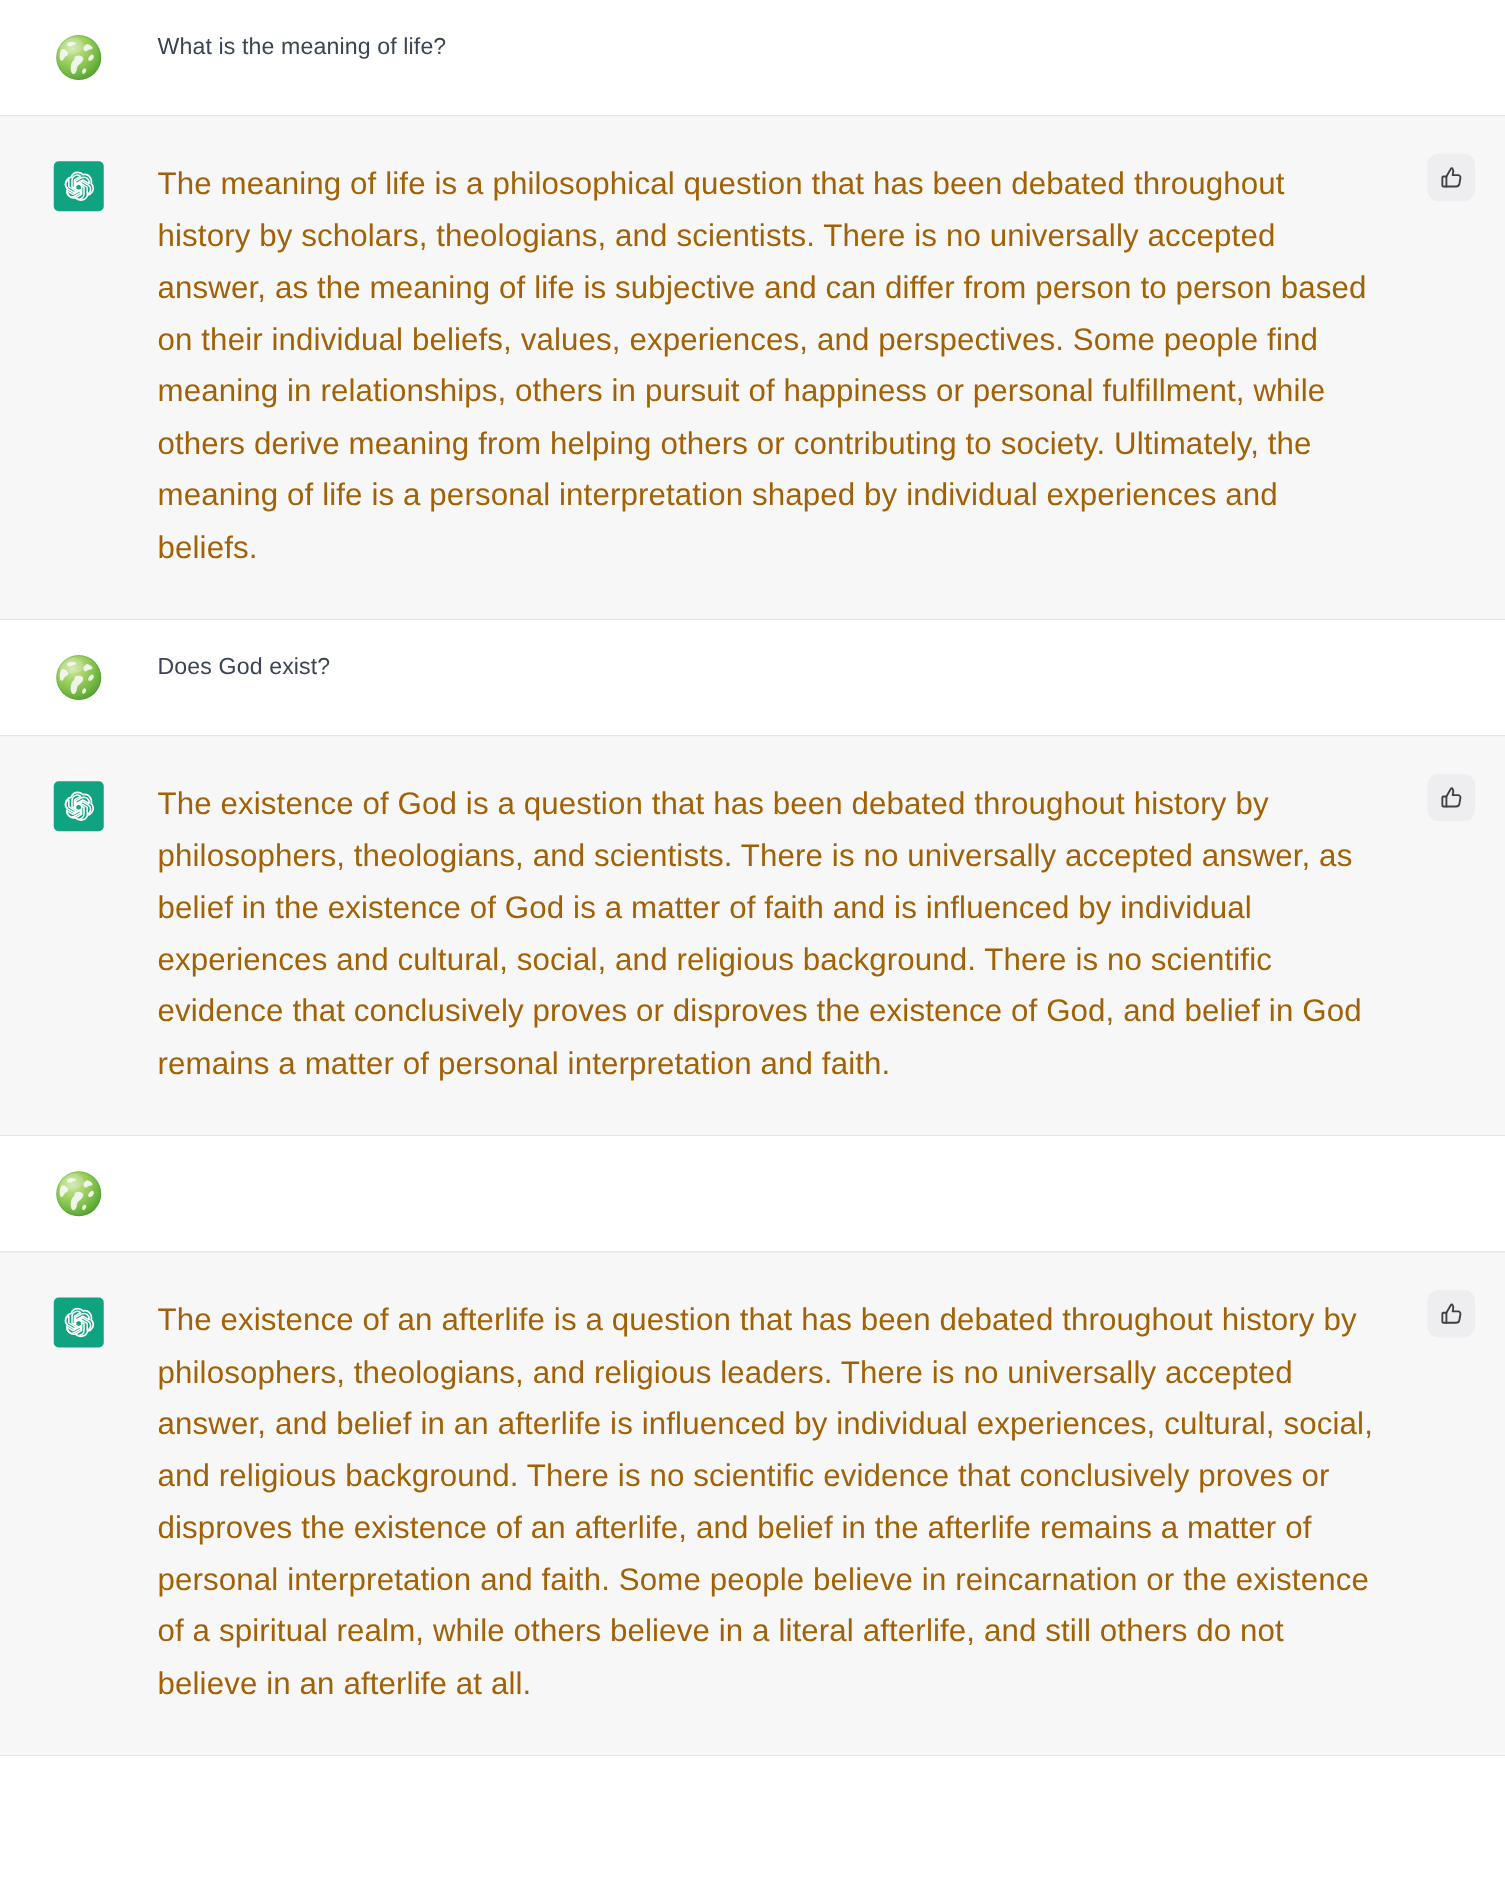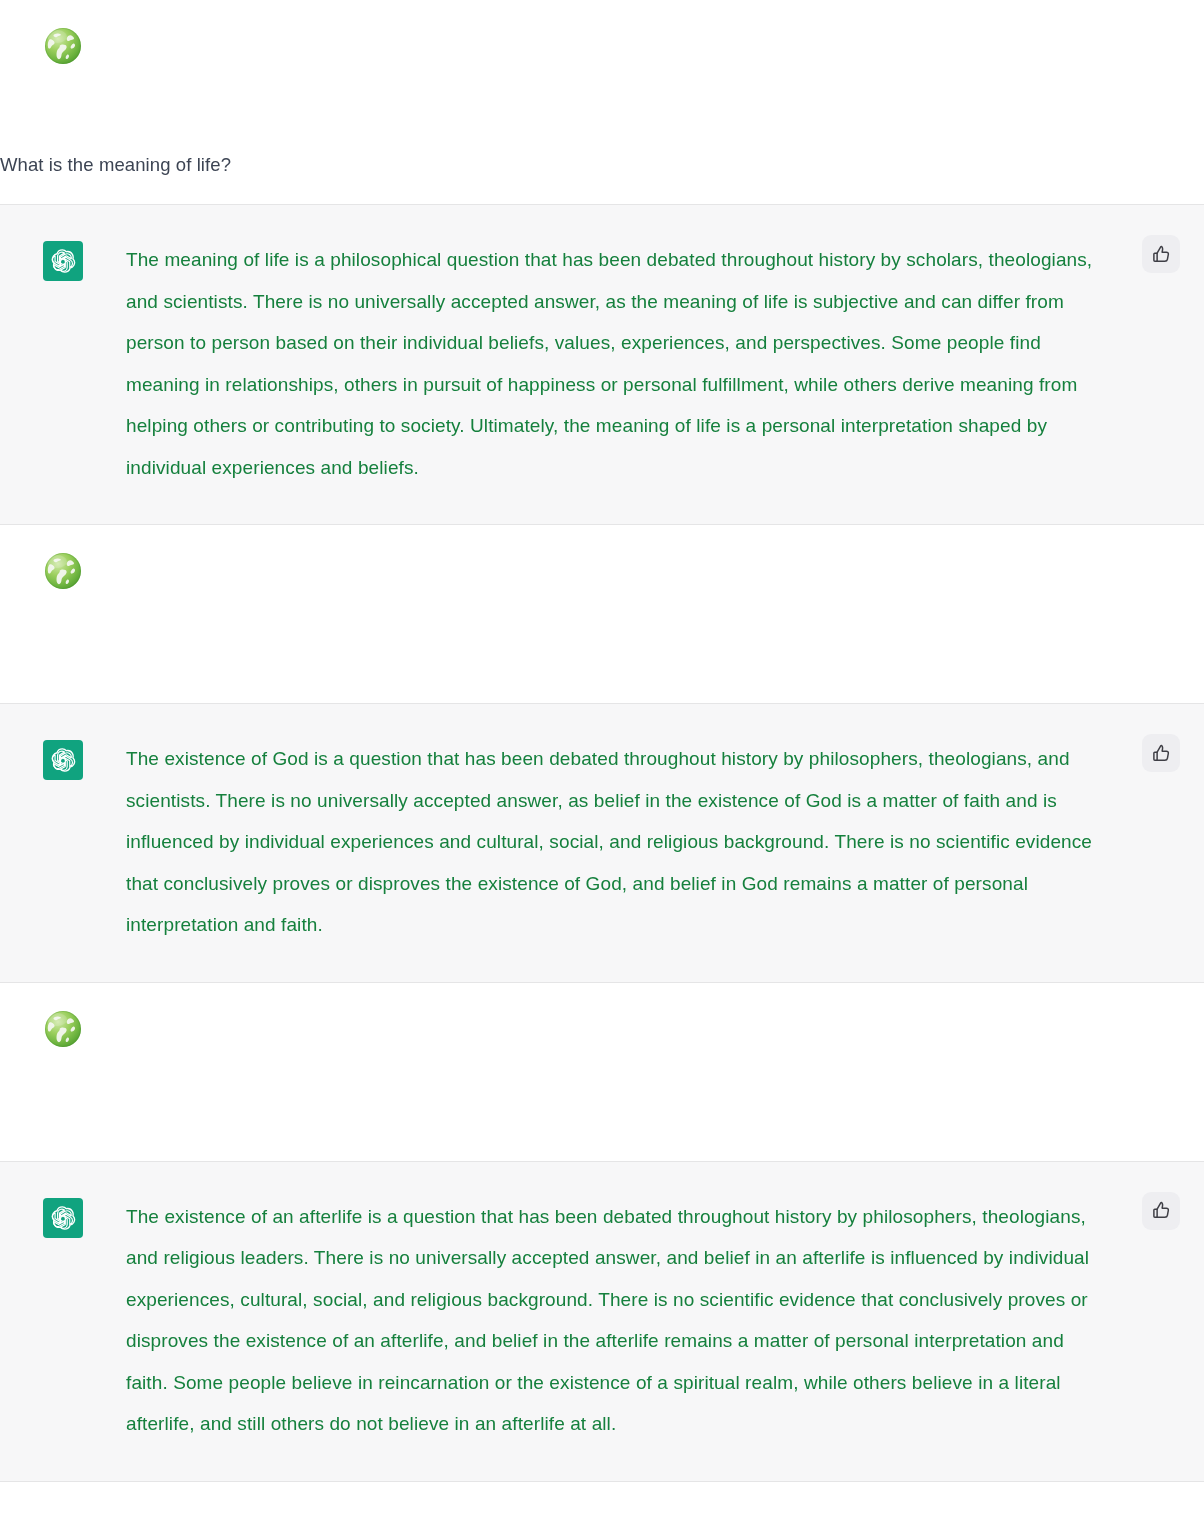--- a/index.html
+++ b/index.html
@@ -36,21 +36,20 @@
     align-items: flex-start;
     width: 100%;
     box-sizing: border-box;
     padding: 0;
     position: relative;
   }
 
   
   .row.user .row-inner {
     padding: 24px 0 26px 0;
-    flex-direction: column;
   }
   
   .row.assistant .row-inner {
     padding: 34px 0 36px 0;
   }
 
   .avatar-cell {
     width: 126px;
     flex: 0 0 126px;
     display: flex;
@@ -83,23 +82,23 @@
   }
   .openai-svg { display: block; width: 26px; height: 26px; }
 
   .body-cell {
     flex: 1 1 auto;
     min-width: 0;
     padding-right: 104px;
   }
 
   .msg-text {
-    font-size: 19px;
+    font-size: 25px;
     line-height: 41.5px;
-    color: #15803d;
+    color: #a16207;
     max-width: 980px;
     letter-spacing: 0.1px;
     white-space: normal;
   }
   .row.user .msg-text {
     font-size: 18.5px;
     line-height: 26px;
     color: #3c4453;
   }
 
@@ -213,20 +212,23 @@
               <path d="M17.8 18.9c1.5-.7 3.2-.5 4.6.2 1.1.5 1.5 1.6 1.1 2.7-.6 1.7-1.9 2.9-3.3 3.9-1.1.8-1.5 2-1.7 3.3-.2 1.4-.4 2.9-1.6 3.8-.9.7-2.1.3-2.6-.7-.9-1.8-.9-3.9-.6-5.8.2-1.5.8-2.8 1.9-3.8.9-.8 1.3-1.8 1.2-3 0-.3.5-.5 1-.6z"></path>
               <path d="M27.4 9.3c1.3.3 2.4 1.2 3.3 2.2.6.7.2 1.8-.7 1.9-1.3.2-2.6.5-3.6 1.3-.7.6-1.7.5-2.2-.3-.7-1.1-.6-2.5.2-3.5.7-.9 1.9-1.8 3-1.6z"></path>
               <path d="M30.9 17.6c1 .3 1.4 1.5 1 2.5-.5 1.3-1.6 2.2-2.9 2.5-.9.2-1.6-.6-1.4-1.5.3-1.4 1.3-2.6 2.5-3.3.2-.1.5-.2.8-.2z"></path>
               <path d="M24.1 28.7c.9-.4 1.9.3 1.9 1.3 0 1.1-.6 2.1-1.5 2.7-.7.5-1.7 0-1.8-.8-.1-1.2.4-2.5 1.4-3.2z"></path>
             </g>
             <ellipse cx="14" cy="10.5" rx="10" ry="6.5" fill="#ffffff" opacity="0.16"></ellipse>
             <circle cx="20" cy="20" r="17.5" fill="none" stroke="#3f8a26" stroke-width="0.7" opacity="0.35"></circle>
           </svg>
         </div>
       </div>
+      <div class="body-cell">
+        <div class="msg-text">Does God exist?</div>
+      </div>
     </div>
   </div>
 
   <div class="row assistant">
     <div class="row-inner">
       <div class="avatar-cell">
         <div class="avatar openai">
           <svg class="openai-svg" viewBox="0 0 24 24" xmlns="http://www.w3.org/2000/svg">
             <path fill="none" stroke="#ffffff" stroke-width="1.25" stroke-linejoin="round" stroke-linecap="round" d="M21.1 10.1a5.1 5.1 0 0 0-.44-4.2 5.18 5.18 0 0 0-5.57-2.48A5.12 5.12 0 0 0 11.4 1.7a5.18 5.18 0 0 0-4.94 3.58 5.12 5.12 0 0 0-3.42 2.48 5.18 5.18 0 0 0 .64 6.07 5.1 5.1 0 0 0 .44 4.2 5.18 5.18 0 0 0 5.57 2.48 5.11 5.11 0 0 0 3.86 1.72 5.18 5.18 0 0 0 4.94-3.59 5.12 5.12 0 0 0 3.42-2.48 5.18 5.18 0 0 0-.64-6.06z"></path>
             <path fill="none" stroke="#ffffff" stroke-width="1.1" stroke-linejoin="round" stroke-linecap="round" d="M12.04 21.54a3.86 3.86 0 0 1-2.47-.89l.12-.07 4.1-2.37a.67.67 0 0 0 .34-.58v-5.79l1.73 1a.06.06 0 0 1 .03.05v4.79a3.87 3.87 0 0 1-3.85 3.86zM3.74 18a3.84 3.84 0 0 1-.46-2.59l.12.07 4.11 2.37a.66.66 0 0 0 .67 0l5.01-2.89v2a.07.07 0 0 1-.2.05L8.81 19.4A3.87 3.87 0 0 1 3.74 18zM2.66 8.95a3.85 3.85 0 0 1 2.02-1.7v4.88a.65.65 0 0 0 .33.57l5 2.88-1.74 1a.06.06 0 0 1-.06 0l-4.15-2.4a3.86 3.86 0 0 1-1.4-5.23zM17.9 12.5l-5.01-2.9 1.73-1a.06.06 0 0 1 .06 0l4.15 2.4a3.86 3.86 0 0 1-.6 6.96v-4.89a.67.67 0 0 0-.33-.57zM19.63 9.9l-.12-.08-4.1-2.39a.67.67 0 0 0-.68 0l-5 2.89v-2a.06.06 0 0 1 .02-.05l4.15-2.4a3.86 3.86 0 0 1 5.73 4zM8.78 13.47l-1.73-1a.07.07 0 0 1-.04-.05V7.63a3.86 3.86 0 0 1 6.33-2.96l-.12.07-4.1 2.37a.67.67 0 0 0-.34.58zM9.72 11.45l2.23-1.29 2.23 1.29v2.57l-2.23 1.29-2.23-1.29z"></path>

